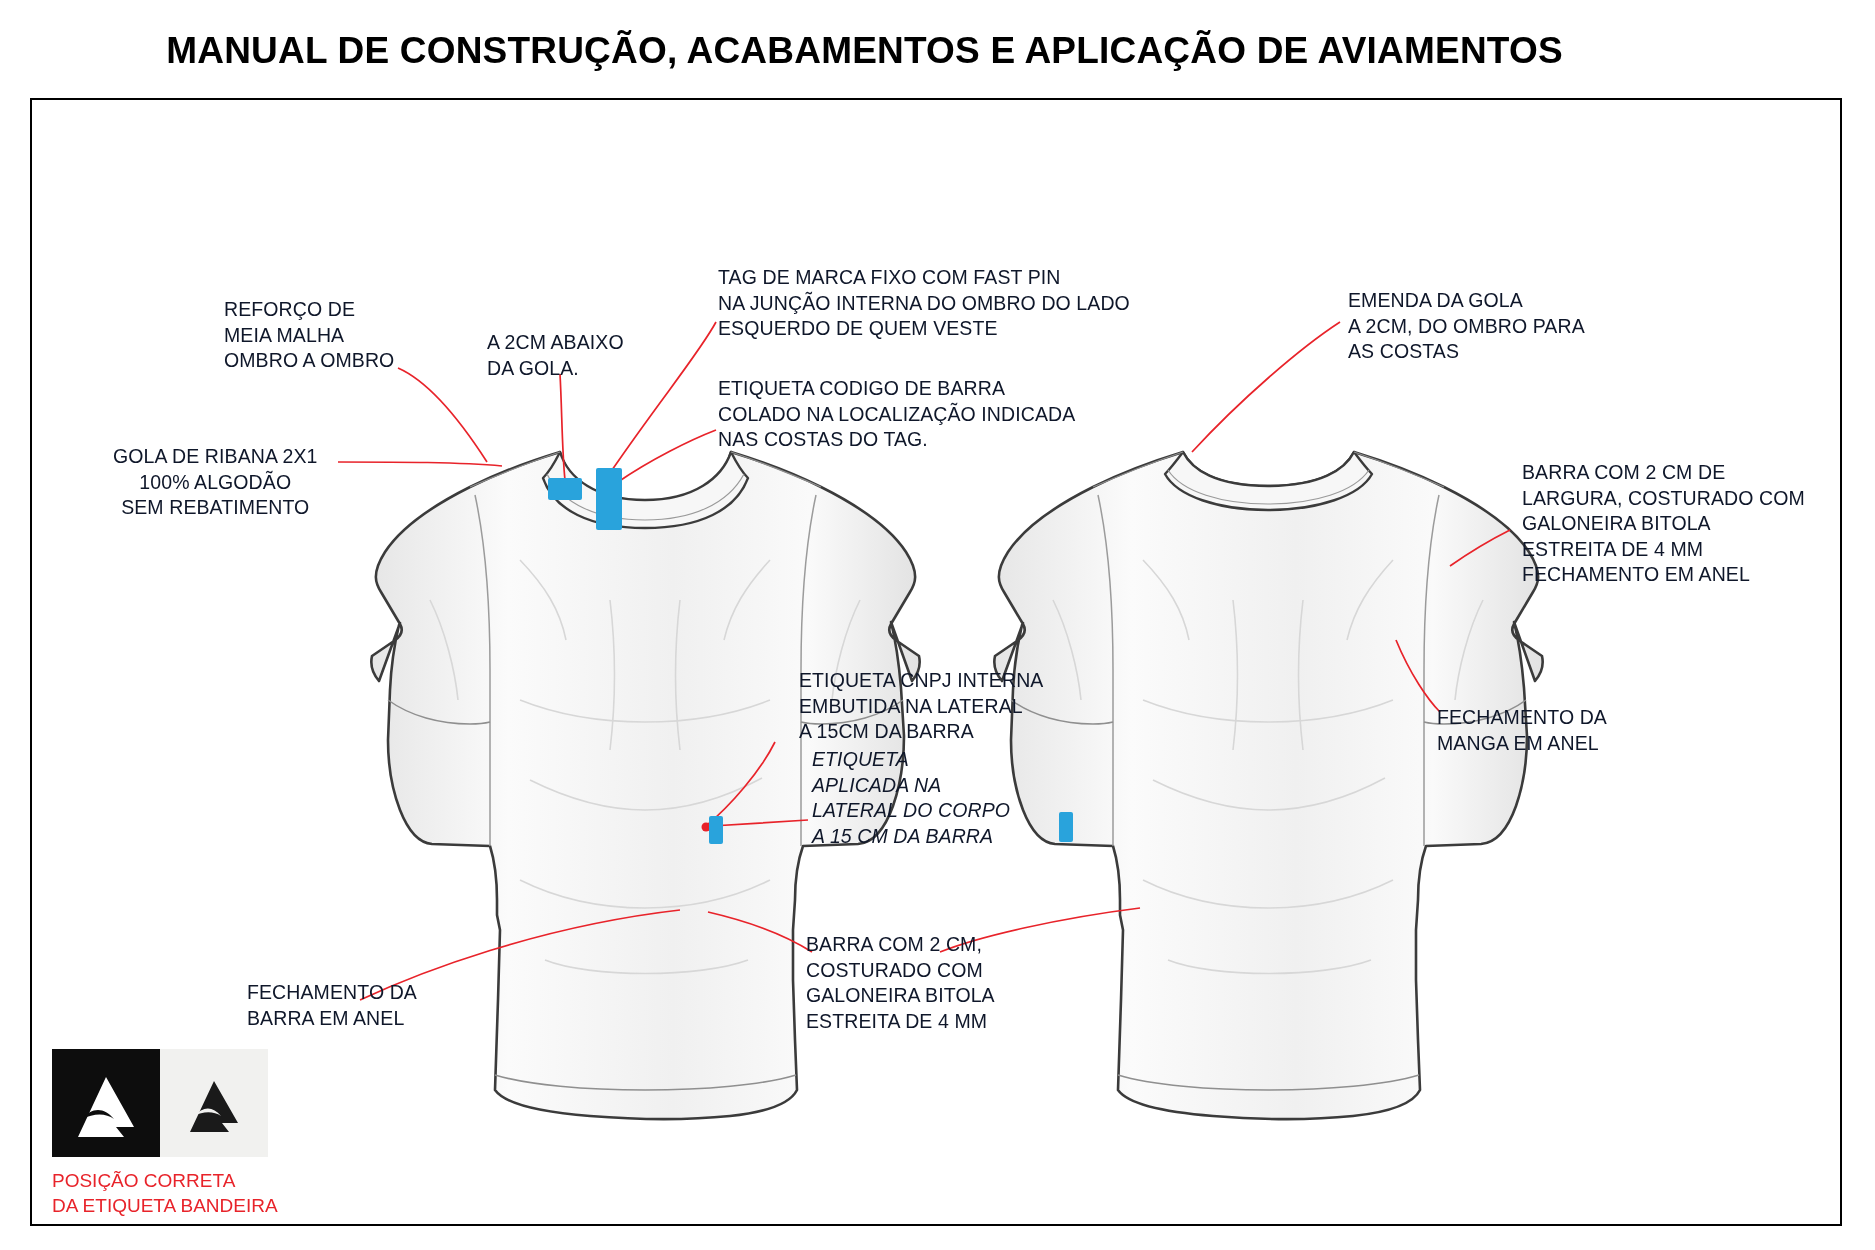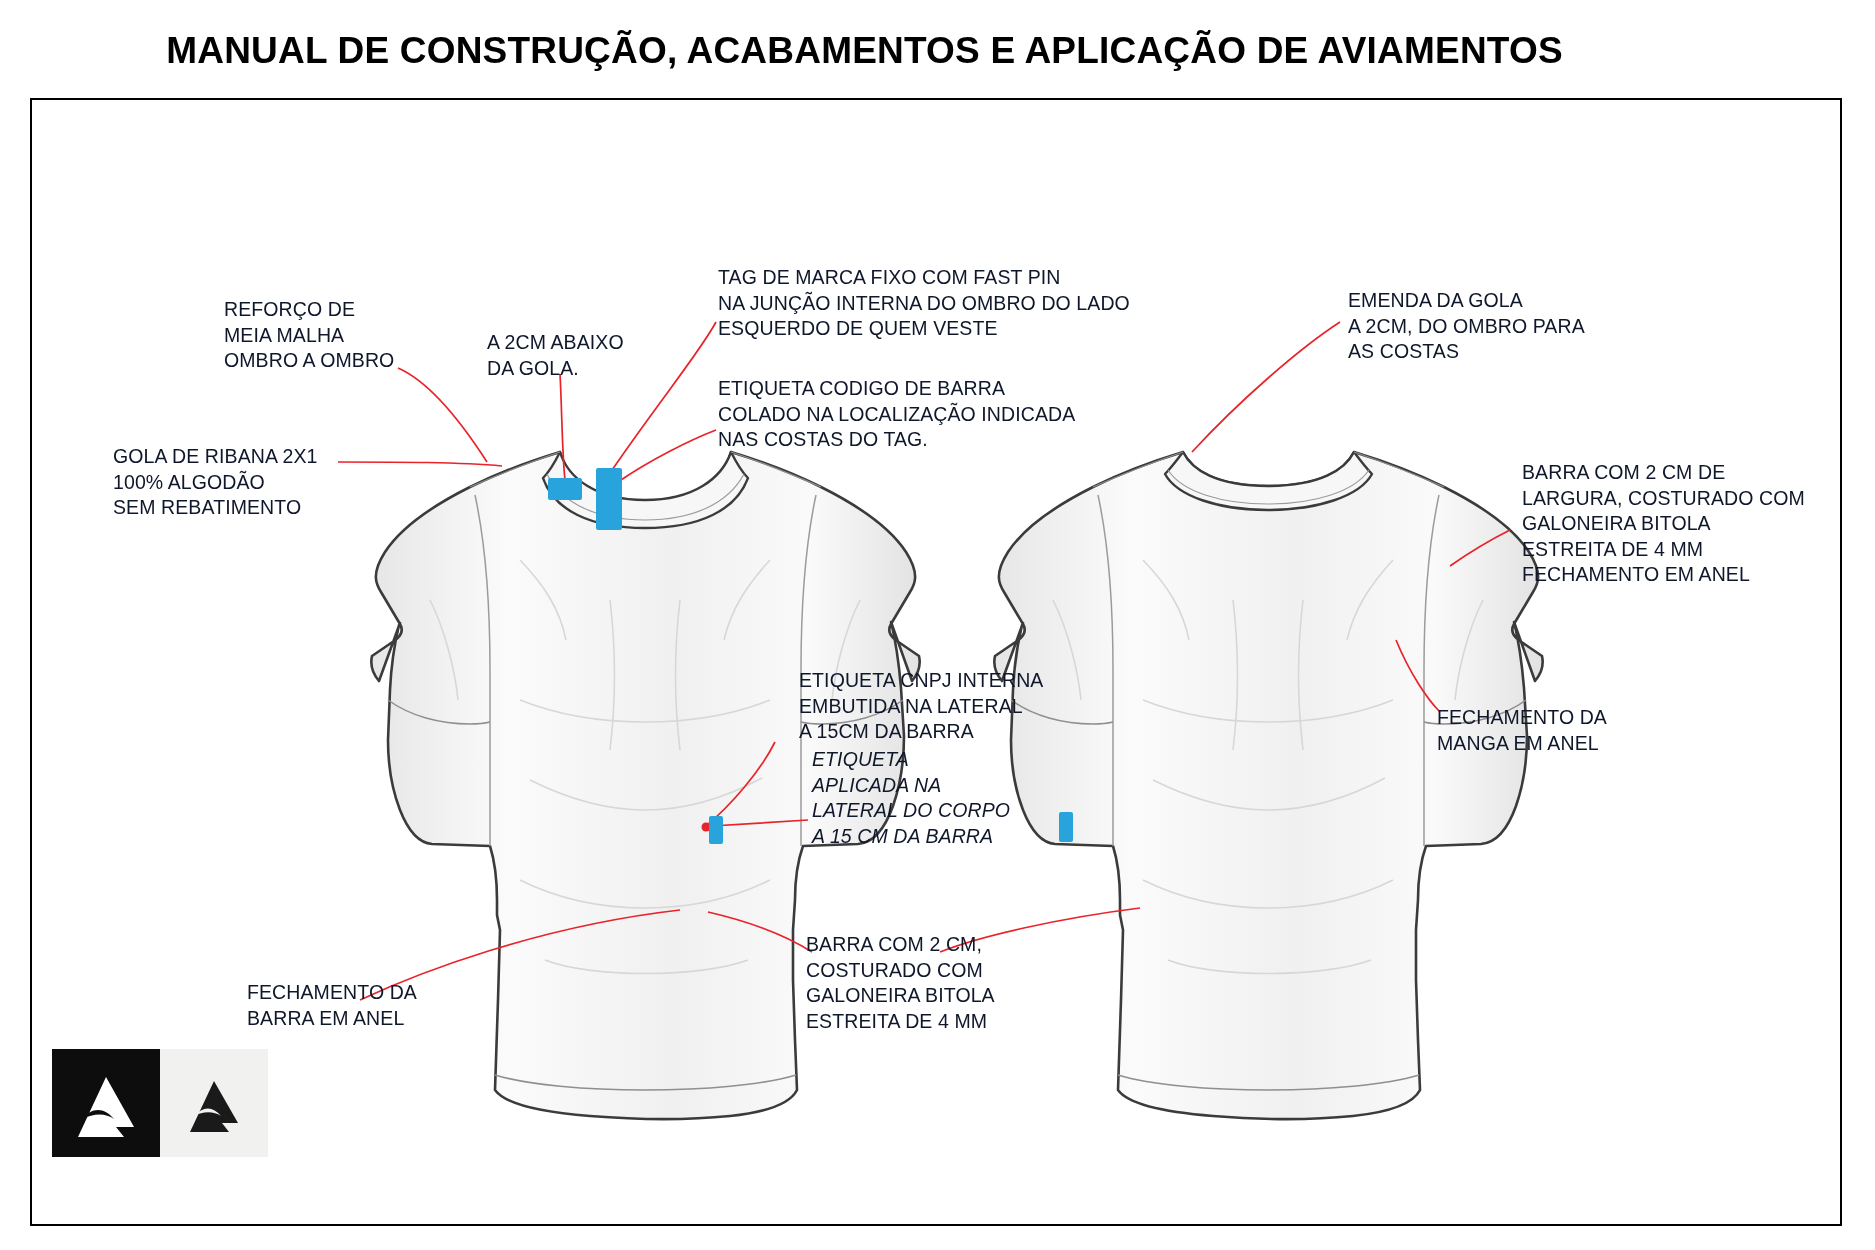--- a/index.html
+++ b/index.html
@@ -319,21 +319,21 @@
 DA GOLA.</div>
 
   <div class="note" style="left:718px; top:265px;">TAG DE MARCA FIXO COM FAST PIN
 NA JUNÇÃO INTERNA DO OMBRO DO LADO
 ESQUERDO DE QUEM VESTE</div>
 
   <div class="note" style="left:718px; top:376px;">ETIQUETA CODIGO DE BARRA
 COLADO NA  LOCALIZAÇÃO INDICADA
 NAS COSTAS DO TAG.</div>
 
-  <div class="note" style="left:113px; top:444px;">GOLA  DE RIBANA 2X1
+  <div class="note" style="left:113px; top:444px;text-align:center;">GOLA  DE RIBANA 2X1
 100% ALGODÃO
 SEM REBATIMENTO</div>
 
   <div class="note" style="left:1348px; top:288px;">EMENDA DA GOLA
 A 2CM, DO OMBRO PARA
 AS COSTAS</div>
 
   <div class="note" style="left:1522px; top:460px;">BARRA COM 2 CM DE
 LARGURA, COSTURADO COM
 GALONEIRA BITOLA
@@ -367,14 +367,16 @@
       <path d="M30 70 C 40 58, 52 58, 62 70 C 54 64, 42 64, 30 70 Z" fill="#0d0d0d"></path>
     </svg>
   </div>
   <div id="logo-white">
     <svg viewBox="0 0 108 108" width="108" height="108">
       <path d="M54 32 L78 74 L62 74 L69 83 L30 83 Z" fill="#1a1a1a"></path>
       <path d="M34 67 C 43 57, 53 57, 61 67 C 54 62, 43 62, 34 67 Z" fill="#f1f1ef"></path>
     </svg>
   </div>
 
+  <div class="caption" style="left:52px; top:1168px;">POSIÇÃO CORRETA
+DA ETIQUETA BANDEIRA</div>
 
 </div>
 
 </body></html>

